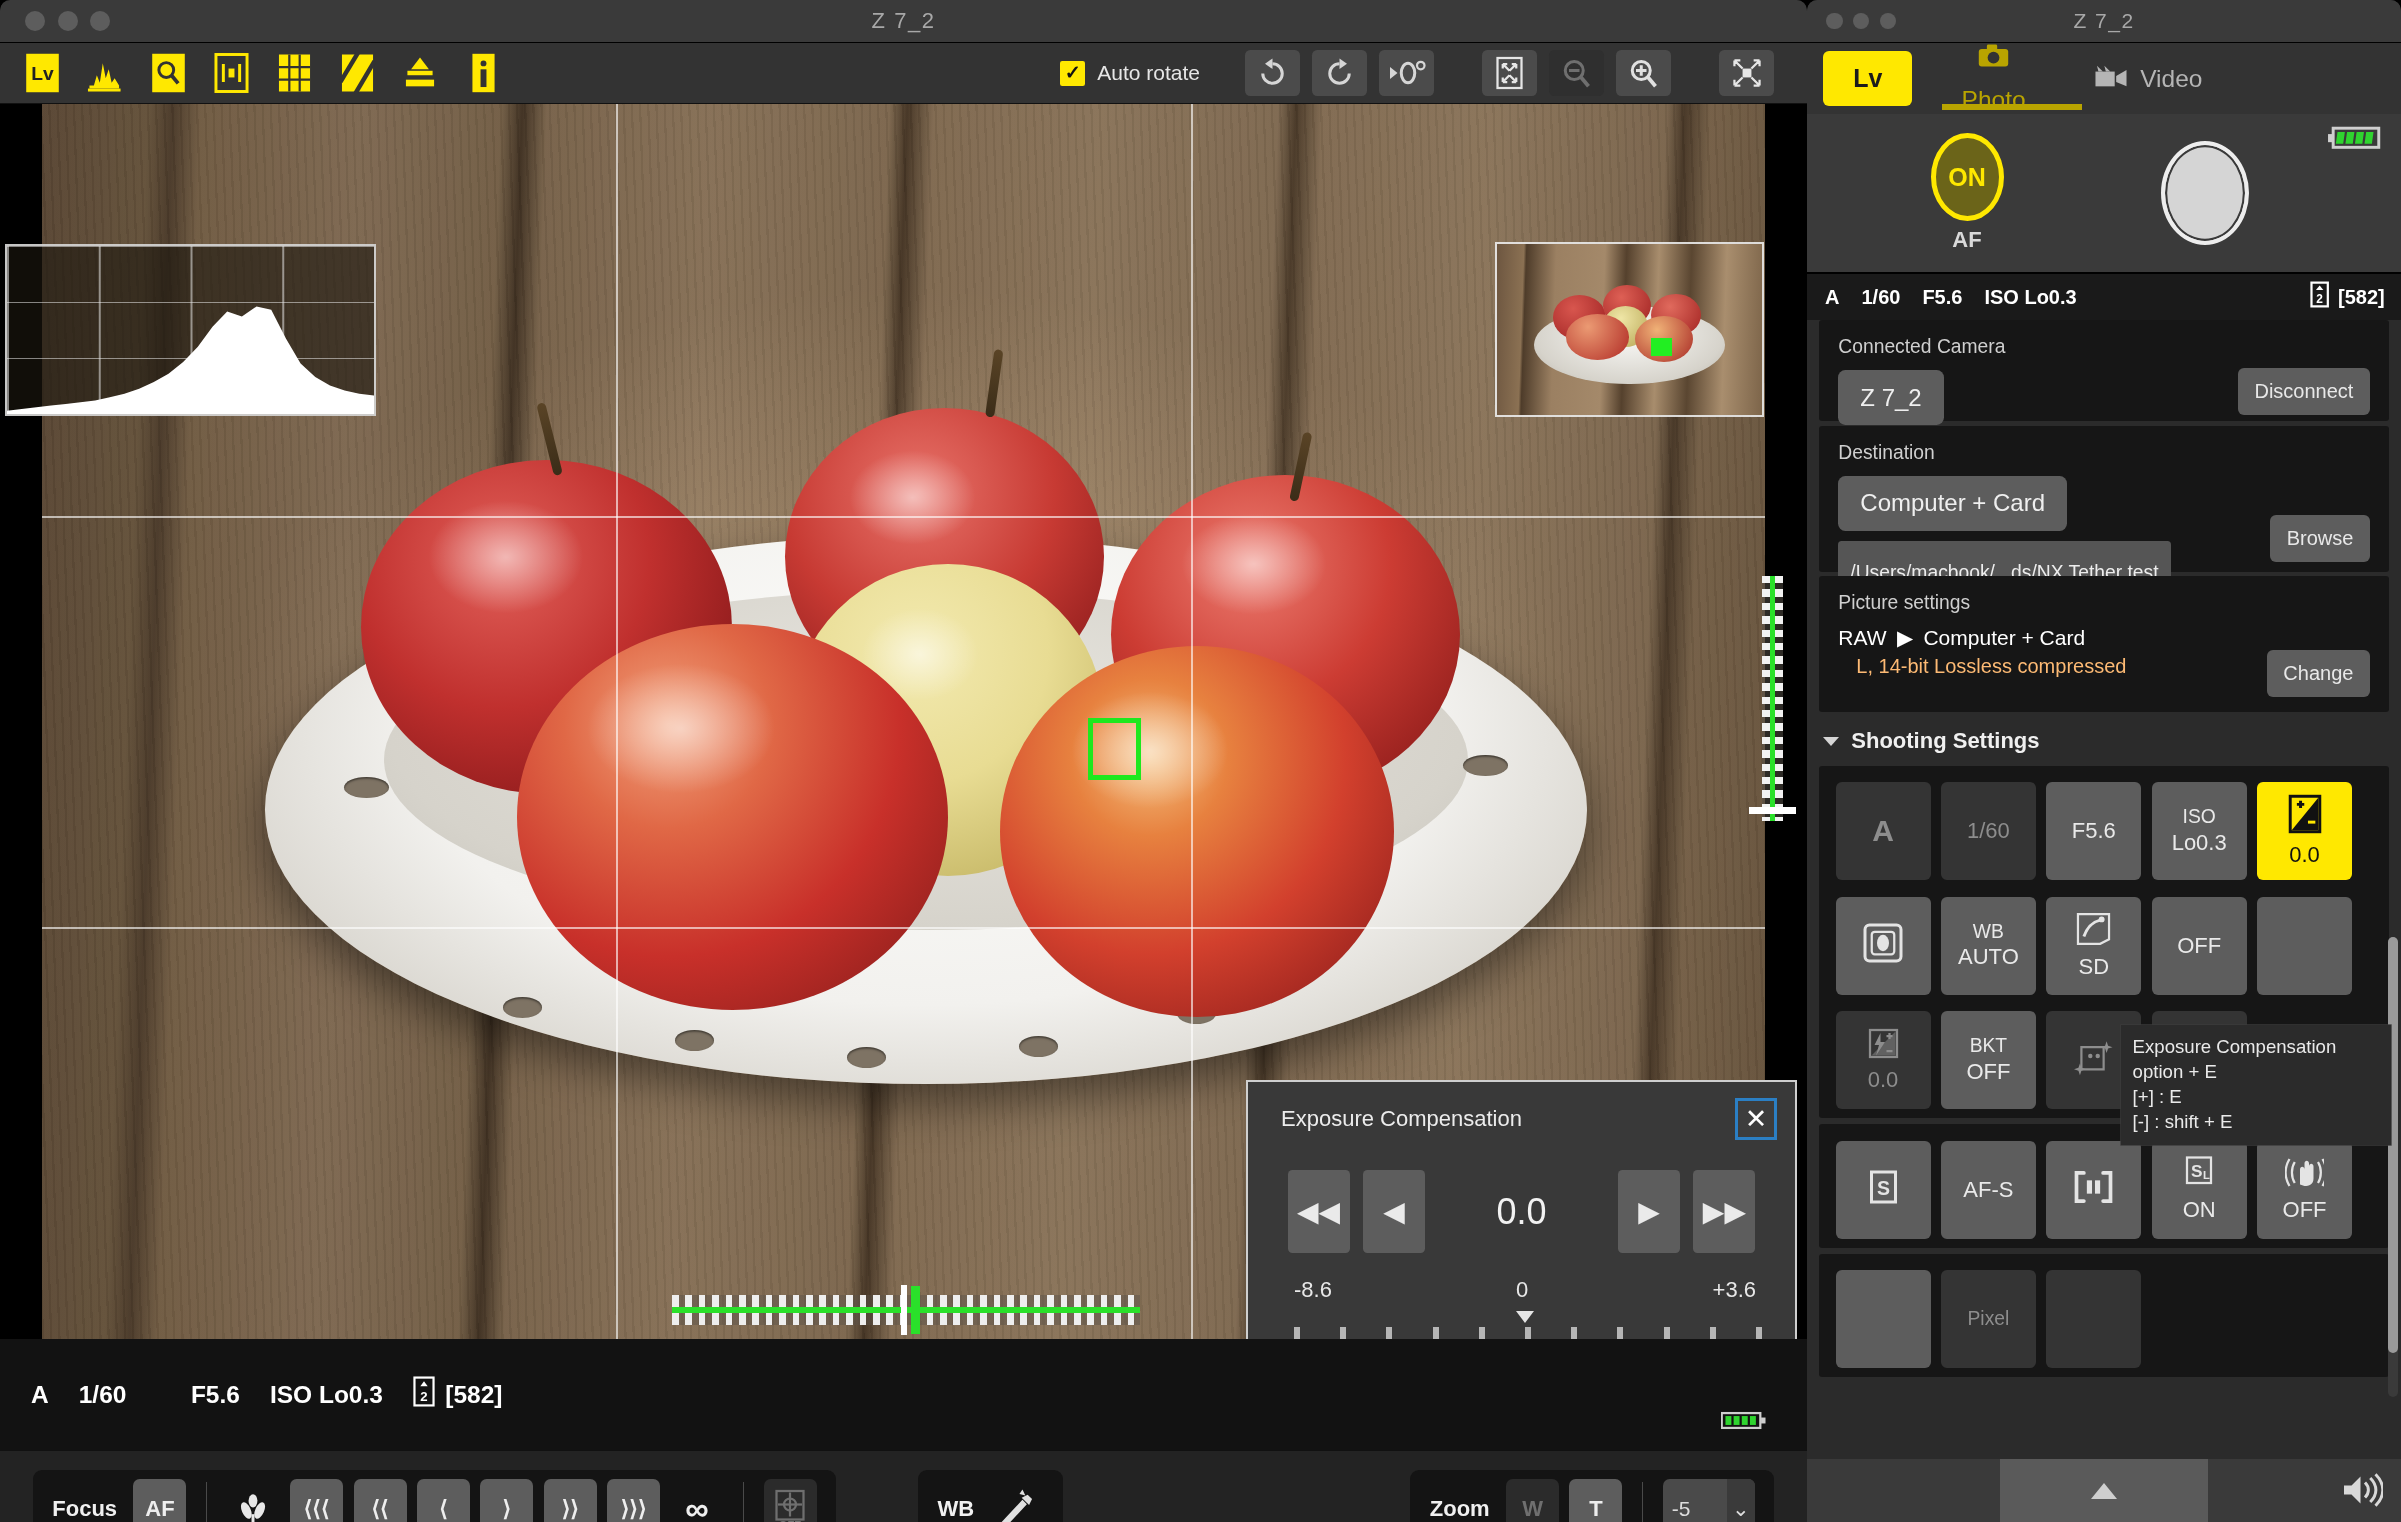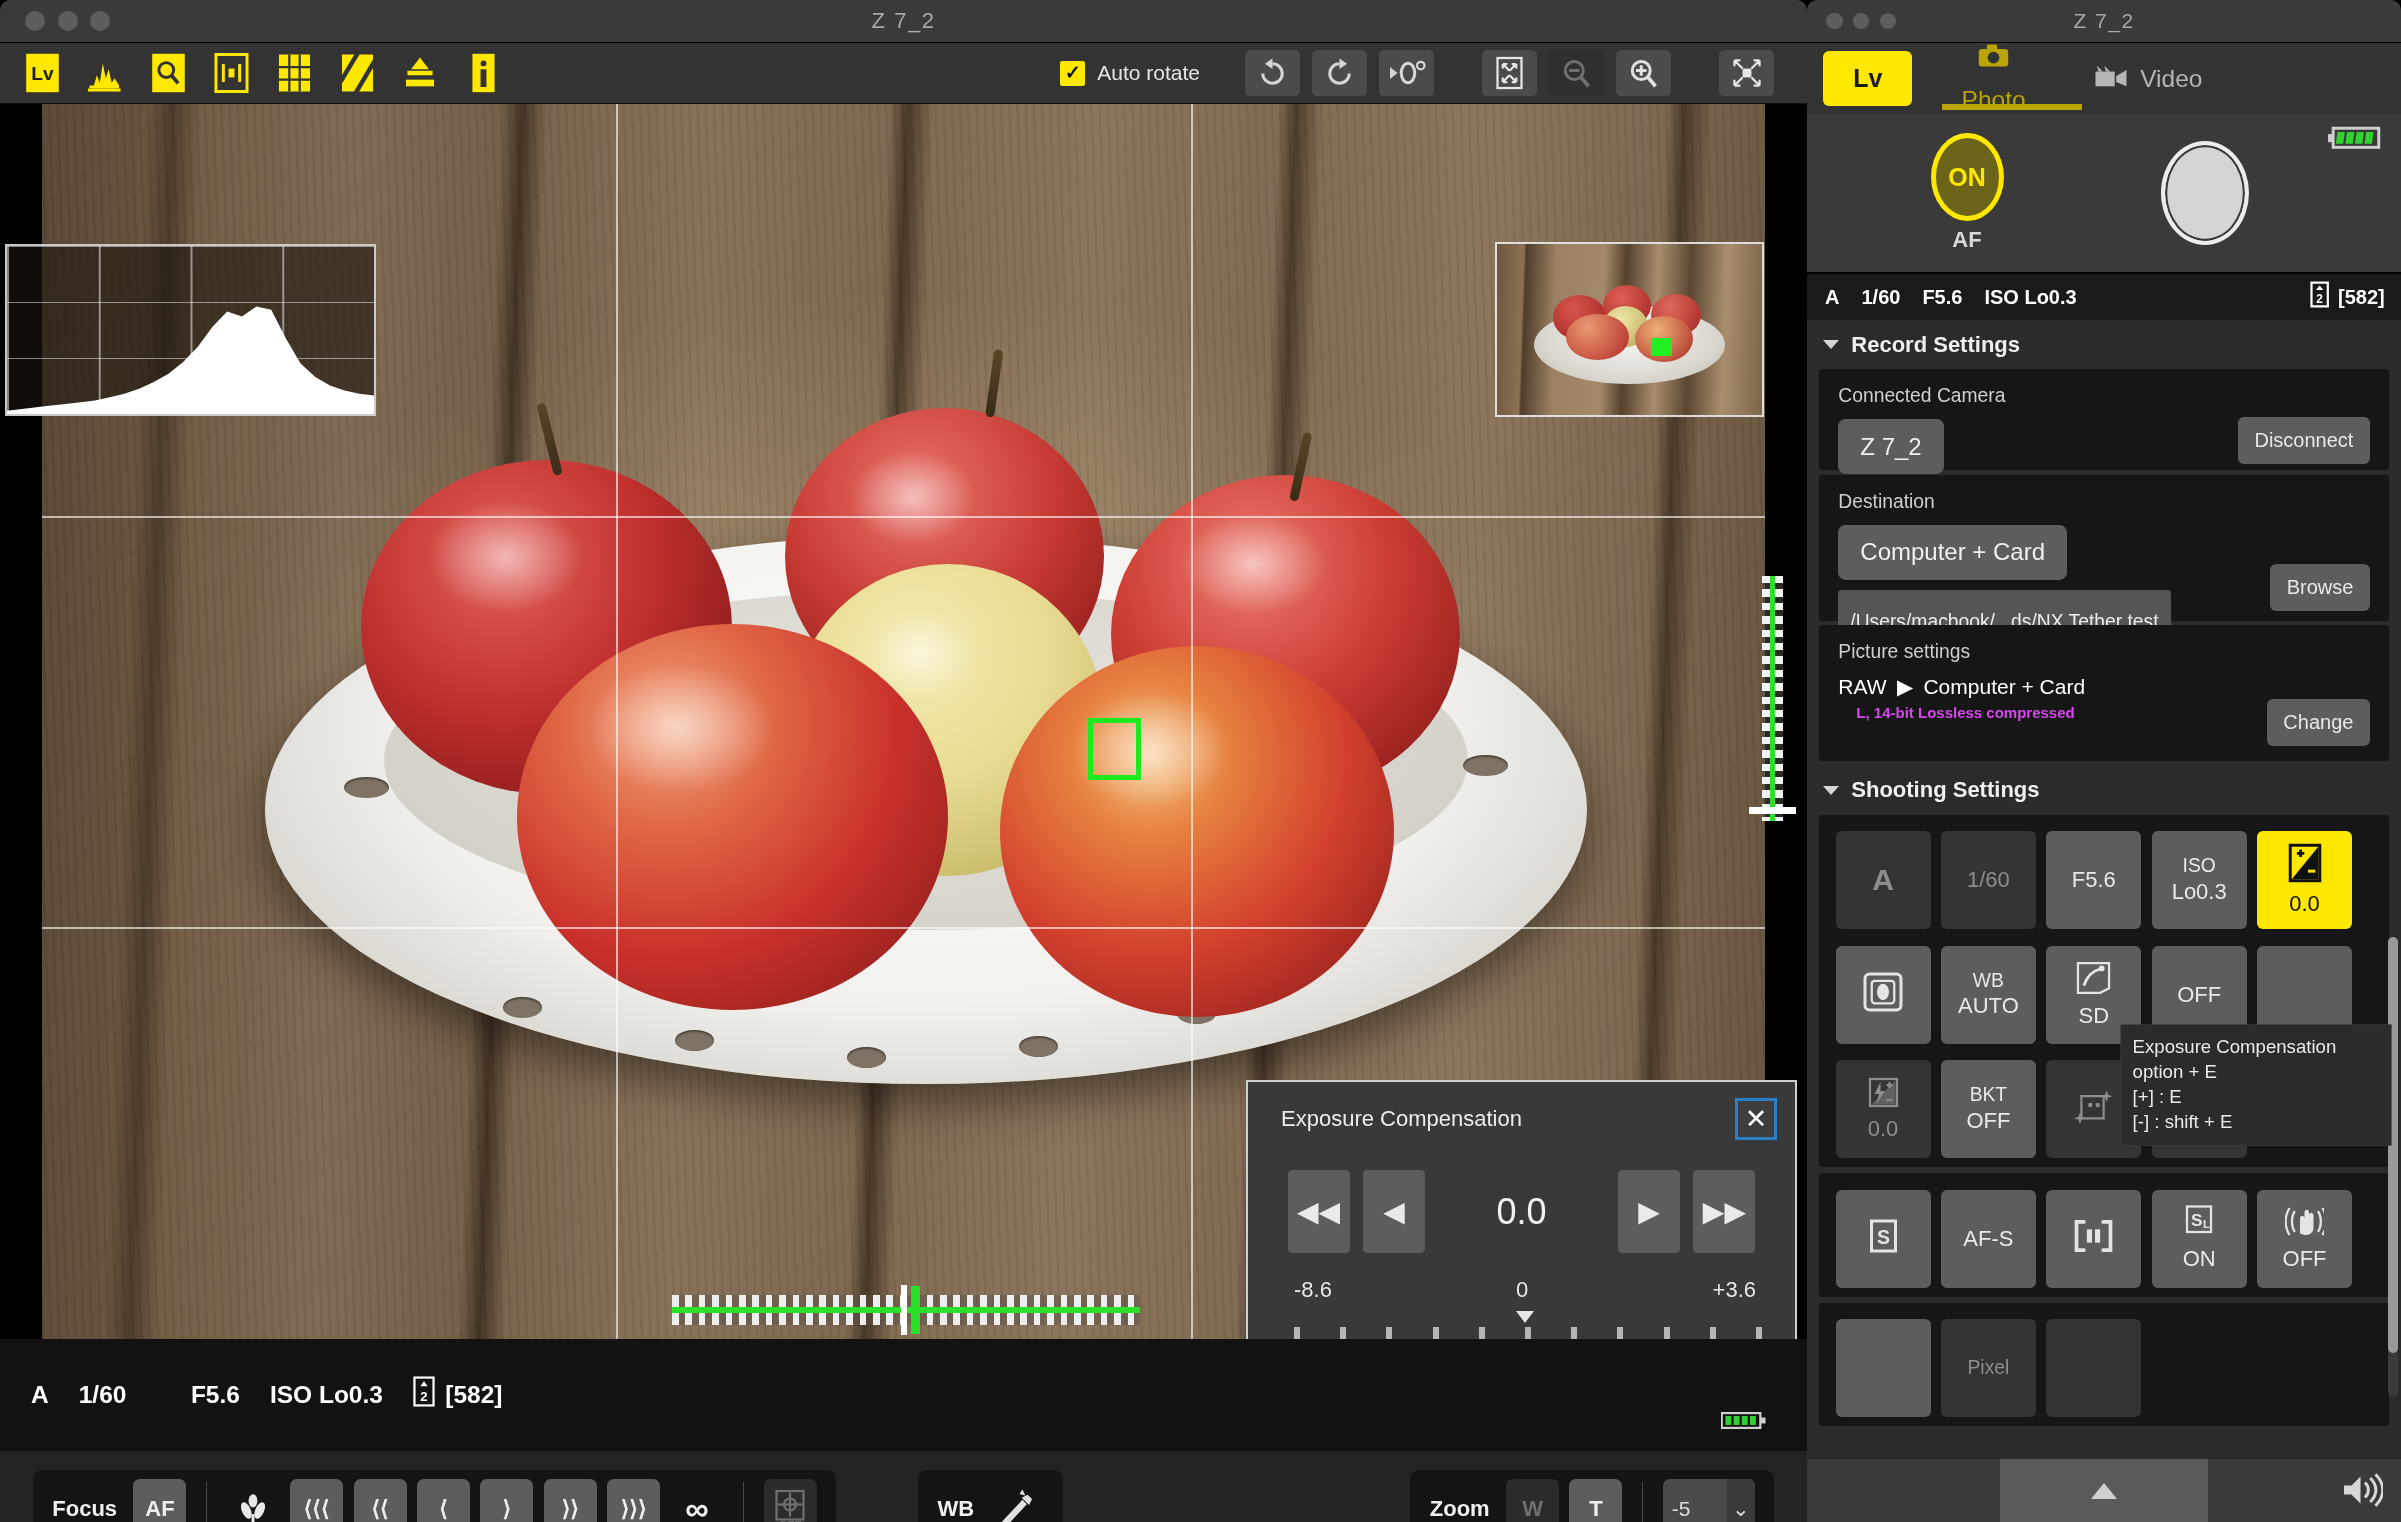--- a/index.html
+++ b/index.html
@@ -353,21 +353,21 @@
   }
   .btn-r {
     position:absolute; right: 19.3px; background:#5d5d5d; border-radius: 6px;
     padding: 12px 16.3px; color:#e8e8e8; font-size: 20px;
   }
   .pathfield {
     background:#555; border-radius: 3.7px; padding: 21px 12px;
     color:#ededed; font-size: 19.3px; display:inline-block;
   }
   .pic-line1 { color:#fff; font-size: 21px; display:flex; align-items:center; gap: 10.4px;}
-  .pic-line2 { color:#d946ef; font-size: 15px; margin-top: 4.5px; margin-left: 18px; font-weight: bold;}
+  .pic-line2 { color:#fdba74; font-size: 20px; margin-top: 4.5px; margin-left: 18px;}
 
   .grid-btns { display:flex; gap: 10.4px; padding: 12px 15px 4.5px 15px; }
   .gb {
     width: 95px; height: 98px; background:#5d5d5d; border-radius: 6px;
     display:flex; flex-direction:column; align-items:center; justify-content:center;
     color:#e9e9e9; font-size: 22px; gap: 1.5px;
   }
   .gb.dark { background:#343434; color:#8d8d8d; }
   .gb.yellow { background:#ffe800; color:#111; }
   .gb .small { font-size: 19.3px; }
@@ -804,24 +804,20 @@
           <svg width="19.3" height="27" viewBox="0 0 26 36" style="font-size:27px">
               <rect x="2" y="2" width="22" height="32" fill="none" stroke="#fff" stroke-width="3"></rect>
               <path d="M13 6 L18 12 L8 12 Z" fill="#fff"></path>
               <text x="13" y="29" font-family="Liberation Sans, sans-serif" font-size="16" fill="#fff" text-anchor="middle">2</text>
             </svg>
         </span>
         <span>[582]</span>
       </span>
     </div>
 
-    <div class="sec-head">
-      <span class="sec-caret"></span>
-      <span>Record Settings</span>
-    </div>
 
     <div class="card" style="height:101px;">
       <div class="clabel">Connected Camera</div>
       <div class="pill">Z 7_2</div>
       <div class="btn-r" style="top:48px;">Disconnect</div>
     </div>
 
     <div class="card" style="height:146px;">
       <div class="clabel">Destination</div>
       <div class="pill">Computer + Card</div>

